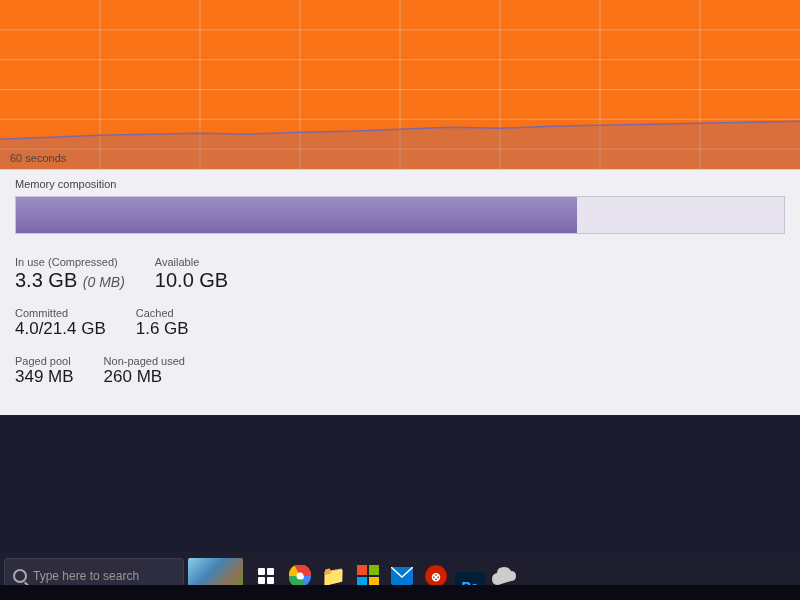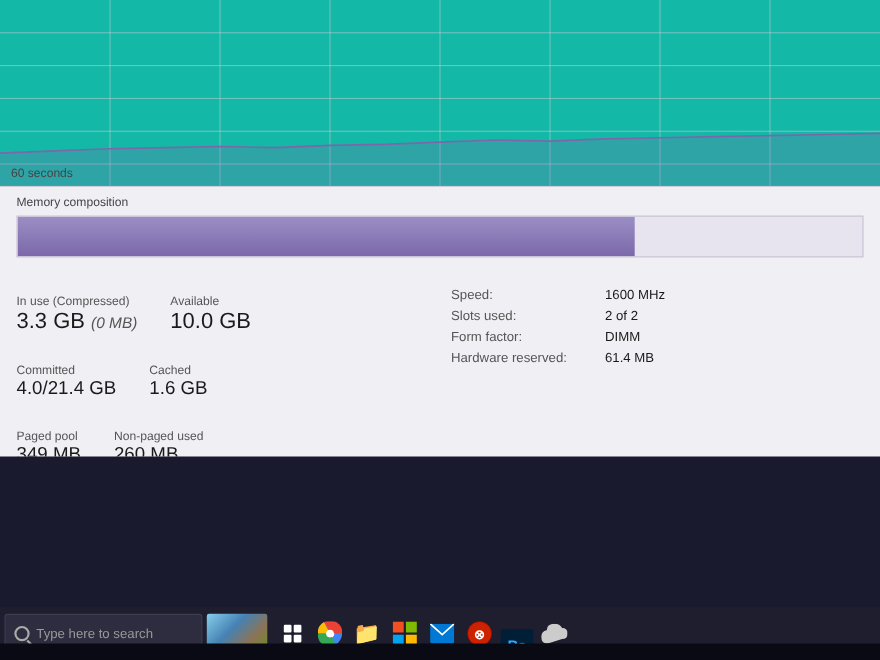--- a/index.html
+++ b/index.html
@@ -21,21 +21,21 @@
       width: 800px;
       height: 415px;
       background: #f0eff4;
       overflow: hidden;
     }
 
     
     .graph-area {
       width: 100%;
       height: 170px;
-      background: #14b8a6;
+      background: #f97316;
       position: relative;
       border-bottom: 1px solid #d0ccd8;
     }
 
     .graph-label {
       position: absolute;
       bottom: 5px;
       left: 10px;
       font-size: 11px;
       color: #444;
@@ -103,21 +103,20 @@
     }
 
     .stat-inline {
       display: flex;
       gap: 30px;
       align-items: baseline;
     }
 
     .stat-inline-item {
       margin-bottom: 8px;
-      margin-top: 12px;
     }
 
     
     .right-stats {
       margin-top: 5px;
     }
 
     .right-stat-row {
       display: flex;
       margin-bottom: 5px;
@@ -341,38 +340,20 @@
           <div class="stat-label">Paged pool</div>
           <div class="stat-value" style="font-size:17px;">349 MB</div>
         </div>
         <div class="stat-inline-item">
           <div class="stat-label">Non-paged used</div>
           <div class="stat-value" style="font-size:17px;">260 MB</div>
         </div>
       </div>
     </div>
 
-    <div class="stats-right right-stats">
-      <div class="right-stat-row">
-        <span class="right-stat-label">Speed:</span>
-        <span class="right-stat-value">1600 MHz</span>
-      </div>
-      <div class="right-stat-row">
-        <span class="right-stat-label">Slots used:</span>
-        <span class="right-stat-value">2 of 2</span>
-      </div>
-      <div class="right-stat-row">
-        <span class="right-stat-label">Form factor:</span>
-        <span class="right-stat-value">DIMM</span>
-      </div>
-      <div class="right-stat-row">
-        <span class="right-stat-label">Hardware reserved:</span>
-        <span class="right-stat-value">61.4 MB</span>
-      </div>
-    </div>
   </div>
 
 </div>
 
 <div class="taskbar">
 
   <div class="search-bar">
     <div class="search-icon-circle"></div>
     <span class="search-text">Type here to search</span>
   </div>

